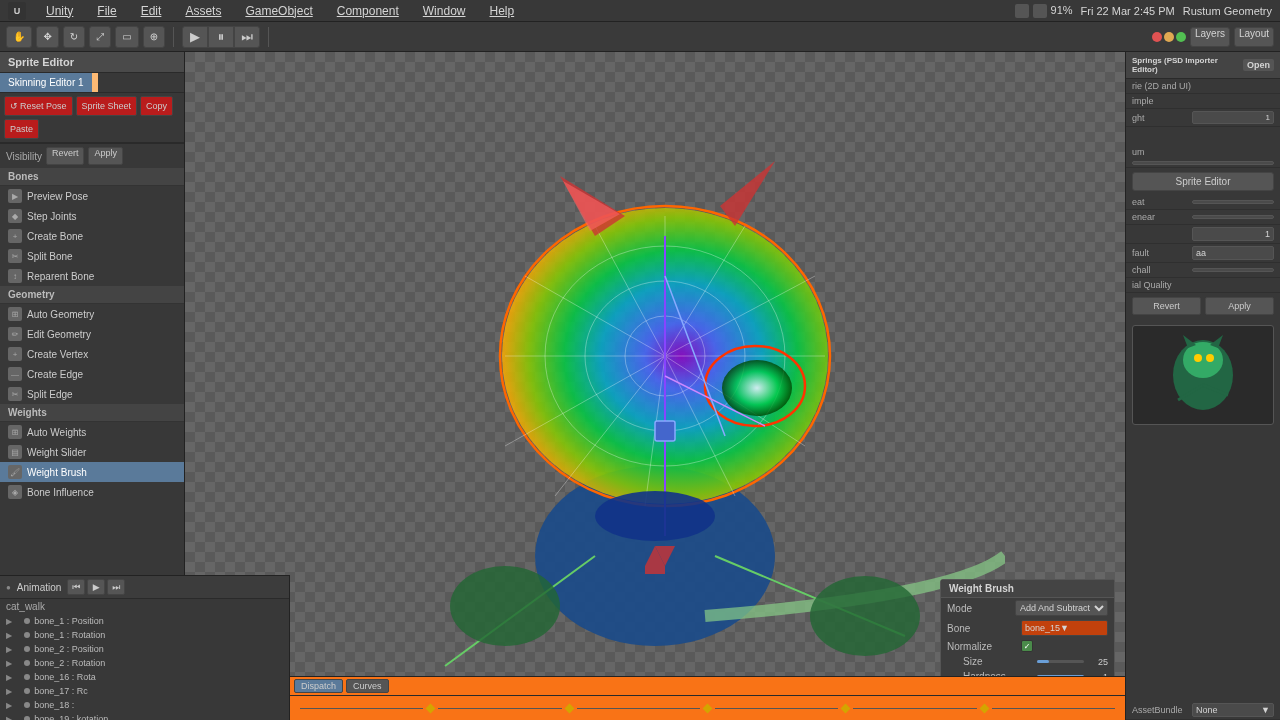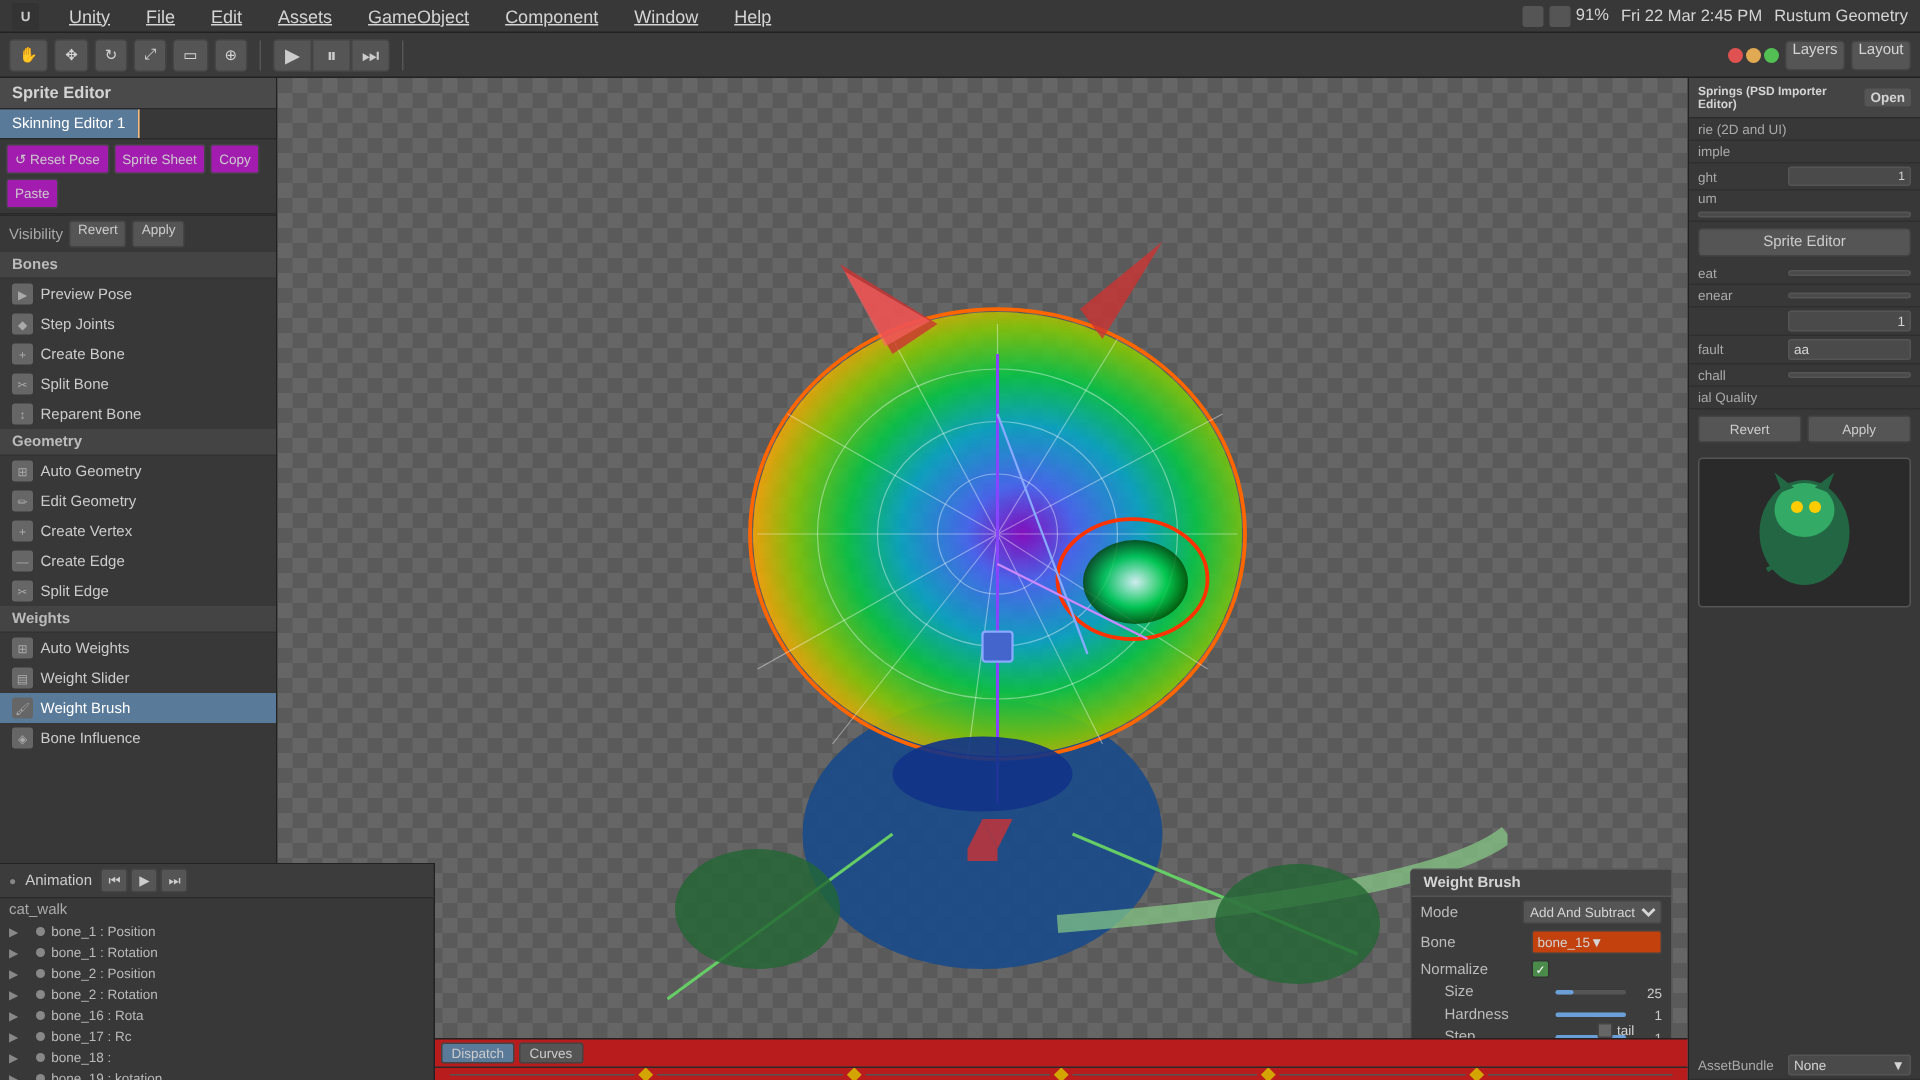--- a/index.html
+++ b/index.html
@@ -135,38 +135,38 @@
       border-bottom: 1px solid #2a2a2a;
     }
     .sprite-tabs {
       display: flex;
       border-bottom: 1px solid #2a2a2a;
     }
     .sprite-tab {
       padding: 4px 8px;
       font-size: 10px;
       cursor: pointer;
-      border-right: 1px solid #fdba74;
+      border-right: 6px solid #fdba74;
     }
     .sprite-tab.active {
       background: #5a7a9a;
       color: #fff;
     }
     .sprite-toolbar {
       display: flex;
       align-items: center;
       gap: 3px;
       padding: 3px 4px;
       border-bottom: 1px solid #2a2a2a;
       flex-wrap: wrap;
     }
     .sprite-tool-btn {
       height: 20px;
       padding: 0 5px;
-      background: #a21caf;
+      background: #b91c1c;
       border: 1px solid #444;
       border-radius: 2px;
       color: #ccc;
       font-size: 9px;
       cursor: pointer;
       display: flex; align-items: center; gap: 2px;
     }
     .panel-section-header {
       background: #444;
       padding: 3px 8px;
@@ -432,22 +432,22 @@
     }
     .bone-arrow { font-size: 8px; color: #888; }
     .bone-dot { width: 6px; height: 6px; background: #888; border-radius: 50%; margin-left: 8px; }
 
     
     .timeline-bar {
       position: absolute;
       bottom: 0;
       left: 290px;
       right: 155px;
-      height: 28px;
-      background: #b91c1c;
+      height: 44px;
+      background: #f97316;
       border-top: 1px solid #222;
       display: flex; flex-direction: column;
     }
     .timeline-controls {
       display: flex; align-items: center; gap: 3px;
       padding: 2px 4px;
       border-bottom: 1px solid #2a2a2a;
     }
     .timeline-inner {
       flex: 1;
@@ -775,21 +775,21 @@
       <span class="inspector-label">imple</span>
     </div>
     <div class="inspector-row">
       <span class="inspector-label">ght</span>
       <div class="inspector-value">
         <span></span>
         <span style="font-size:8px;">1</span>
       </div>
     </div>
 
-    <div style="margin: 0 6px 2px; font-size:9px; color:#aaa;">um</div>
+    <div style="margin: 20px 6px 2px; font-size:9px; color:#aaa;">um</div>
     <div class="inspector-row">
       <div class="inspector-value" style="width:100%;"></div>
     </div>
 
     <div class="sprite-editor-btn">Sprite Editor</div>
 
     <div class="inspector-row">
       <span class="inspector-label">eat</span>
       <div class="inspector-value"></div>
     </div>

